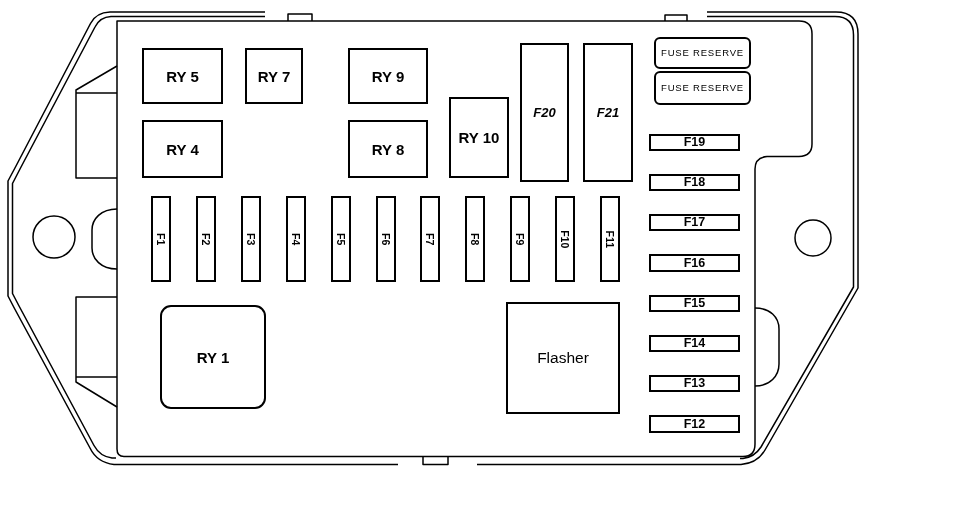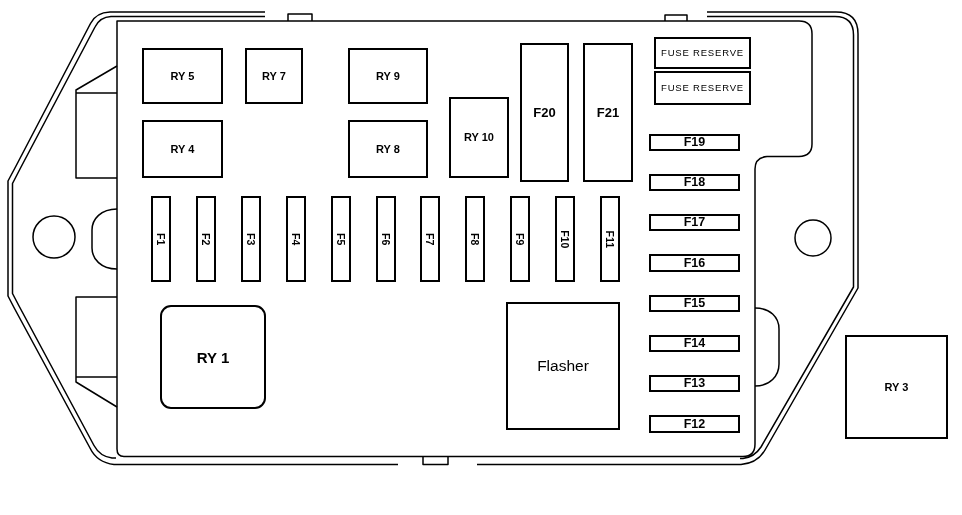--- a/index.html
+++ b/index.html
@@ -15,26 +15,26 @@
   .box{
     position:absolute;
     box-sizing:border-box;
     border:2px solid #000;
     background:#ffffff;
     display:flex;align-items:center;justify-content:center;
     text-align:center;
     line-height:1;
     color:#000;
   }
-  .relay{font-weight:bold;font-size:11px;}
+  .relay{font-weight:bold;font-size:15px;}
   .relay-big{font-weight:bold;font-size:15px;border-radius:11px;}
   .flasher{font-weight:normal;font-size:15.5px;}
-  .tallfuse{font-weight:bold;font-size:13px;}
+  .tallfuse{font-weight:bold;font-size:13px;font-style:italic;}
   .hfuse{font-weight:bold;font-size:12.5px;}
-  .reserve{font-weight:normal;font-size:9.5px;letter-spacing:0.8px;}
+  .reserve{font-weight:normal;font-size:9.5px;letter-spacing:0.8px;border-radius:6px;}
   .vfuse{font-weight:bold;font-size:10.5px;}
   .vfuse span{display:block;transform:rotate(90deg);white-space:nowrap;}
   .caption{
     position:absolute;
     font-size:24.5px;
     font-weight:normal;
     letter-spacing:0.5px;
     white-space:nowrap;
   }
 </style>
@@ -121,18 +121,17 @@
       <span>F9</span>
     </div>
   <div class="box vfuse" style="left:555px;top:196px;width:20px;height:86px">
       <span>F10</span>
     </div>
   <div class="box vfuse" style="left:600px;top:196px;width:20px;height:86px">
       <span>F11</span>
     </div>
 
   <div class="box relay-big" style="left:160px;top:305px;width:106px;height:104px">RY 1</div>
-  <div class="box flasher" style="left:506px;top:302px;width:114px;height:128px">Flasher</div>
+  <div class="box flasher" style="left:506px;top:302px;width:114px;height:112px">Flasher</div>
 
-  <div class="box relay" style="left:845px;top:335px;width:103px;height:104px">RY 3</div>
 
 
 </div>
 
 </body></html>

